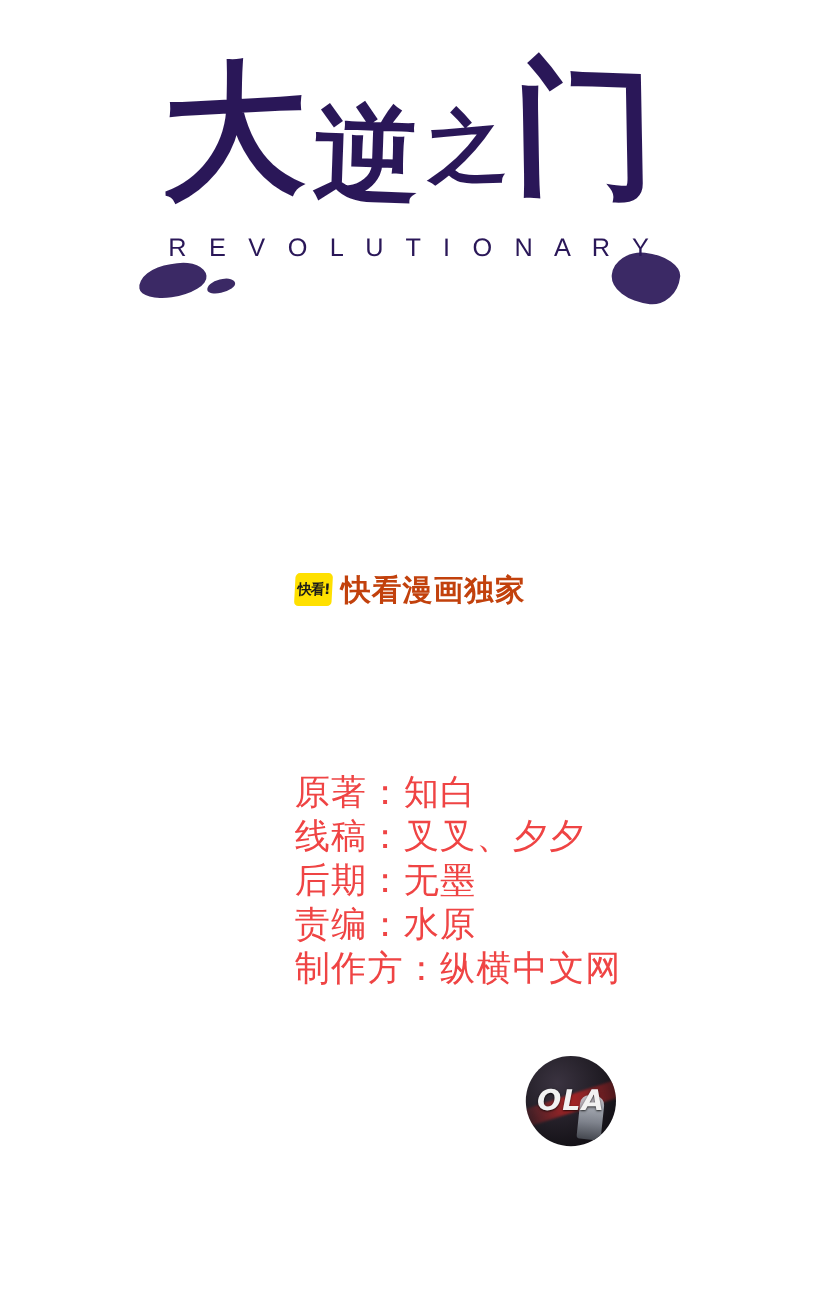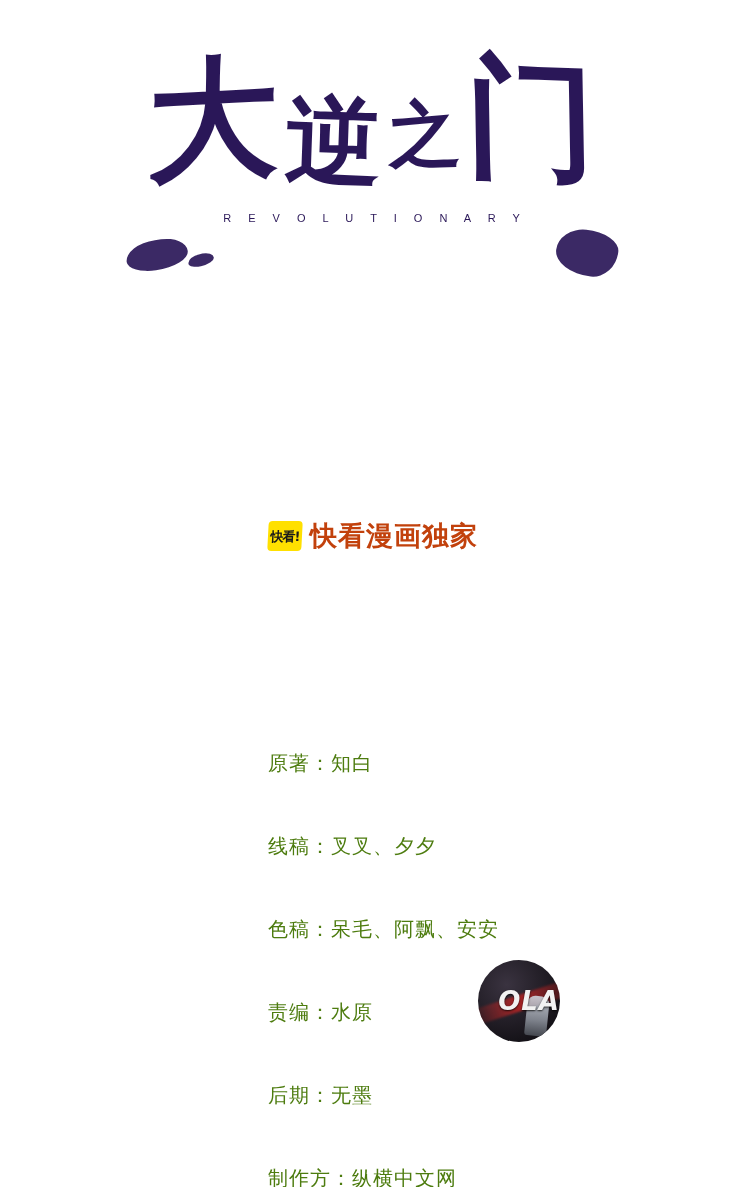--- a/index.html
+++ b/index.html
@@ -47,21 +47,21 @@
   .title-main .ch.c3 { font-size: 72px; transform: translateY(-6px) rotate(-5deg); }
   .title-main .ch.c4 { transform: rotate(2deg) skewX(3deg); }
 
   .title-romaji {
     position: absolute;
     left: 0;
     top: 168px;
     width: 750px;
     text-align: center;
     font-family: "Liberation Sans", sans-serif;
-    font-size: 11px;
+    font-size: 23px;
     letter-spacing: 7px;
     color: #2a1758;
     font-weight: 500;
   }
   .ink-smudge {
     position: absolute;
     background: #2a1758;
     opacity: .92;
     border-radius: 50% 40% 55% 45% / 60% 50% 50% 40%;
   }
@@ -104,26 +104,25 @@
 
   
   .credits {
     position: absolute;
     left: 268px;
     top: 700px;
     width: 440px;
   }
   .credit-line {
     font-family: "DejaVu Sans", sans-serif;
-    font-size: 20px;
+    font-size: 32px;
     line-height: 40px;
-    color: #4d7c0f;
+    color: #ef4444;
     white-space: nowrap;
     letter-spacing: 1px;
-    margin-top: 43px;
   }
   .credit-line .role { }
   .credit-line .sep { }
   .credit-line .value { }
 
   
   .ola-stamp {
     position: absolute;
     left: 478px;
     top: 960px;
@@ -152,21 +151,21 @@
     background: linear-gradient(180deg, #cfd4dc 0%, #8a8f99 60%, #4a4e56 100%);
     border-radius: 8px 8px 3px 3px;
     transform: rotate(6deg);
     opacity: .9;
   }
   .ola-stamp .ola-text {
     position: absolute;
     left: 0;
     top: 26px;
     width: 100%;
-    text-align: right;
+    text-align: center;
     font-family: "DejaVu Sans", sans-serif;
     font-size: 26px;
     font-weight: 700;
     font-style: italic;
     color: #f2f2f2;
     letter-spacing: 1px;
     text-shadow: 0 1px 2px rgba(0,0,0,.8);
   }
 </style>
 </head>
@@ -188,27 +187,24 @@
 </div>
 
 <div class="credits">
   <div class="credit-line">
     <span class="role">原著</span><span class="sep">：</span><span class="value">知白</span>
   </div>
   <div class="credit-line">
     <span class="role">线稿</span><span class="sep">：</span><span class="value">叉叉、夕夕</span>
   </div>
   <div class="credit-line">
-    <span class="role">色稿</span><span class="sep">：</span><span class="value">呆毛、阿飘、安安</span>
+    <span class="role">后期</span><span class="sep">：</span><span class="value">无墨</span>
   </div>
   <div class="credit-line">
     <span class="role">责编</span><span class="sep">：</span><span class="value">水原</span>
-  </div>
-  <div class="credit-line">
-    <span class="role">后期</span><span class="sep">：</span><span class="value">无墨</span>
   </div>
   <div class="credit-line">
     <span class="role">制作方</span><span class="sep">：</span><span class="value">纵横中文网</span>
   </div>
 </div>
 
 <div class="ola-stamp">
   <div class="streak"></div>
   <div class="figure"></div>
   <div class="ola-text">OLA</div>

